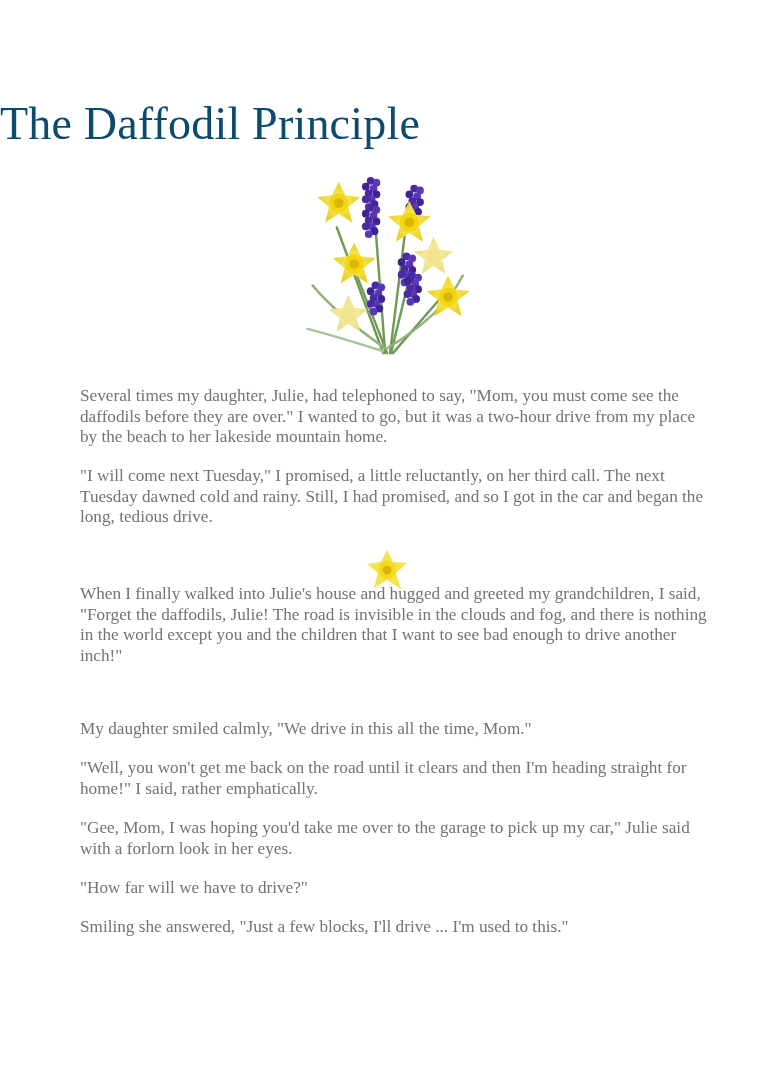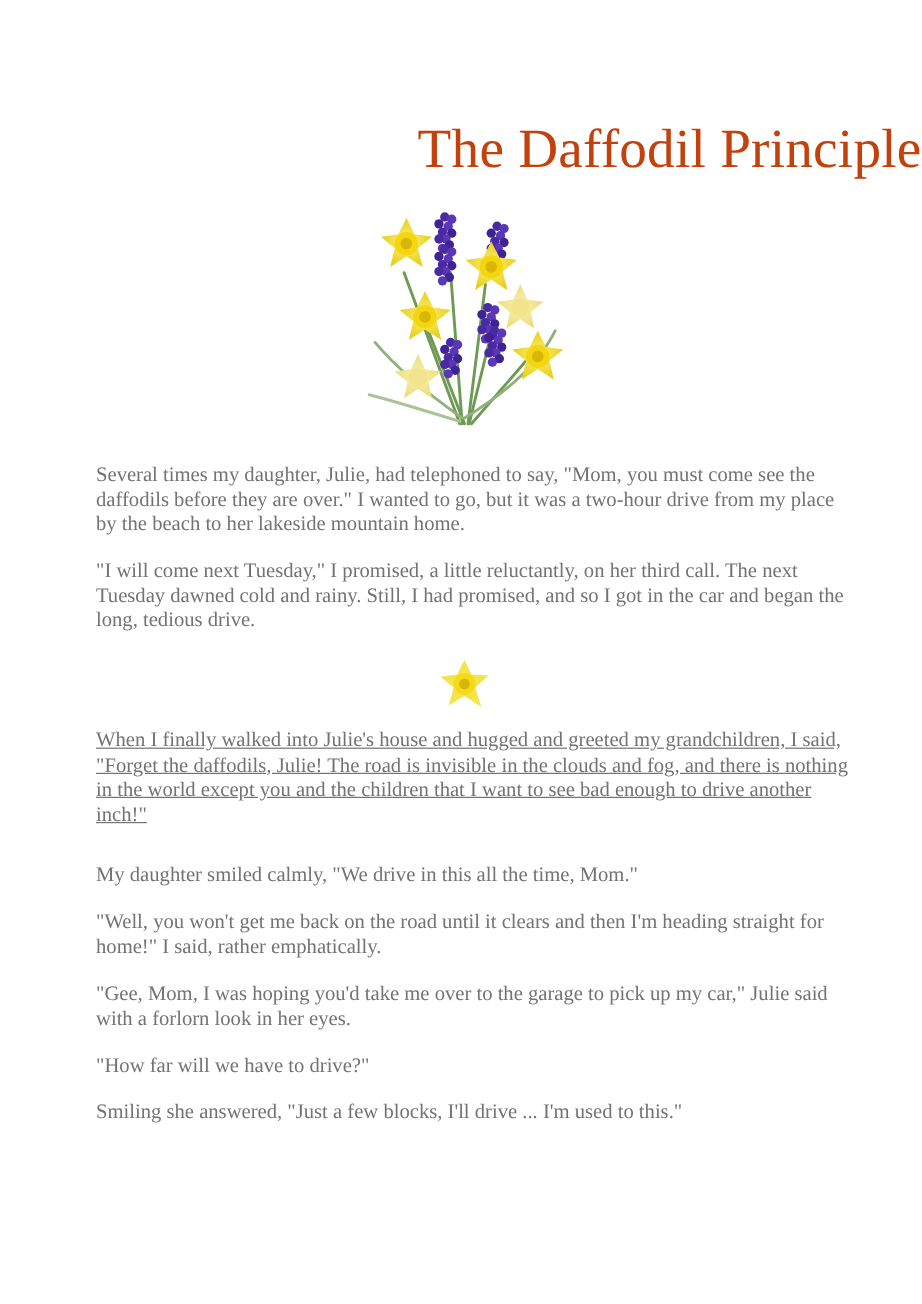--- a/index.html
+++ b/index.html
@@ -1,21 +1,21 @@
 <!DOCTYPE html>
 <html><head>
 <meta charset="utf-8">
 <style>
   html, body { margin: 0; padding: 0; background: #ffffff; }
   body { width: 768px; height: 1087px; position: relative; overflow: hidden; }
   .page { position: absolute; left: 0; top: 0; width: 768px; height: 1087px; background: #fff; }
   .title {
-    position: absolute; left: 0; top: 96px; width: 768px; text-align: right;
+    position: absolute; left: 0; top: 96px; width: 768px; text-align: left;
     font-family: "Liberation Serif", "DejaVu Serif", serif; font-size: 46px;
-    color: #c2410c; line-height: 56px; letter-spacing: 0.2px;
+    color: #0c4a6e; line-height: 56px; letter-spacing: 0.2px;
   }
   .p {
     position: absolute; left: 80px; width: 630px;
     font-family: "Liberation Serif", "DejaVu Serif", serif; font-size: 17.2px;
     line-height: 20.5px; color: #737373;
   }
   .bouquet { position: absolute; left: 298px; top: 168px; width: 184px; height: 196px; }
   .small-flower { position: absolute; left: 362px; top: 545px; width: 50px; height: 50px; }
 </style>
 </head>
@@ -84,20 +84,20 @@
 
   <div class="p" style="top:386px;">Several times my daughter, Julie, had telephoned to say, "Mom, you must come see the daffodils before they are over."  I wanted to go, but it was a two-hour drive from my place by the beach to her lakeside mountain home.</div>
   <div class="p" style="top:466px;">"I will come next Tuesday," I promised, a little reluctantly, on her third call. The next Tuesday dawned cold and rainy.  Still, I had promised, and so I got in the car and began the long, tedious drive.</div>
 
   <svg class="small-flower" viewBox="-25 -25 50 50">
     <path d="M0,-20 L6,-8 L20,-7 L9,3 L14,19 L0,10 L-13,18 L-9,3 L-20,-6 L-6,-8 Z" fill="#f2e44a"></path>
     <circle r="9" fill="#f5da1a"></circle>
     <circle r="4.5" fill="#d8b50b"></circle>
   </svg>
 
-  <div class="p" style="top:607px;text-decoration:underline;">When I finally walked into Julie's house and hugged and greeted my grandchildren, I said, "Forget the daffodils, Julie!  The road is invisible in the clouds and fog, and there is nothing in the world except you and the children that I want to see bad enough to drive another inch!"</div>
+  <div class="p" style="top:584px;">When I finally walked into Julie's house and hugged and greeted my grandchildren, I said, "Forget the daffodils, Julie!  The road is invisible in the clouds and fog, and there is nothing in the world except you and the children that I want to see bad enough to drive another inch!"</div>
   <div class="p" style="top:719px;">My daughter smiled calmly, "We drive in this all the time, Mom."</div>
   <div class="p" style="top:758px;">"Well, you won't get me back on the road until it clears and then I'm heading straight for home!" I said, rather emphatically.</div>
   <div class="p" style="top:818px;">"Gee, Mom, I was hoping you'd take me over to the garage to pick up my car," Julie said with a forlorn look in her eyes.</div>
   <div class="p" style="top:878px;">"How far will we have to drive?"</div>
   <div class="p" style="top:917px;">Smiling she answered, "Just a few blocks, I'll drive ... I'm used to this."</div>
 
 </div>
 
 </body></html>

